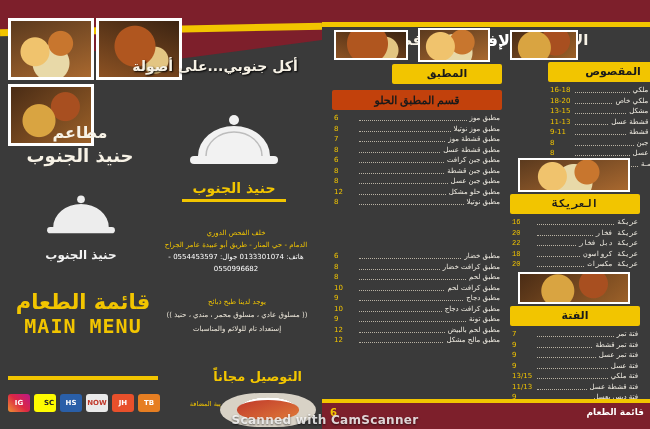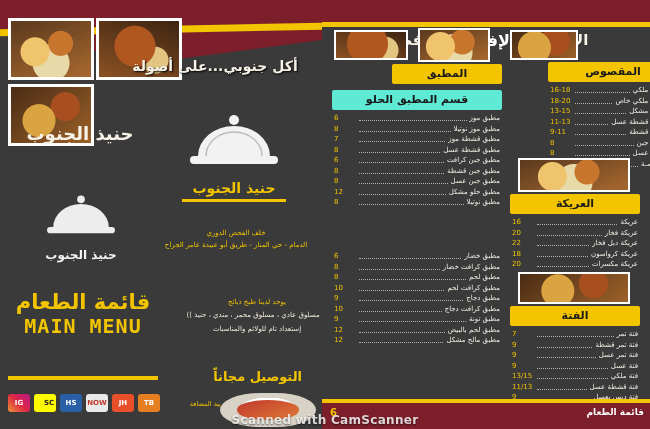--- a/index.html
+++ b/index.html
@@ -106,21 +106,21 @@
 
   .main-menu-block {
     position: absolute; left: 8px; top: 290px; width: 150px; text-align: center;
   }
   .mm-ar { color: #f2c500; font-size: 21px; font-weight: bold; direction: rtl; }
   .mm-en {
     color: #f2c500; font-size: 20px; font-weight: bold; letter-spacing: 1px;
     font-family: "DejaVu Sans Mono", monospace;
   }
   .notice {
-    position: absolute; left: 184px; top: 296px; width: 146px;
+    position: absolute; left: 164px; top: 296px; width: 146px;
     direction: rtl; text-align: center; color: #efe9dc; font-size: 7px;
     line-height: 1.9;
   }
   .notice .hl { color: #f2c500; }
 
   .delivery-bar {
     position: absolute; left: 8px; top: 368px; width: 300px; height: 20px;
   }
   .delivery-bar .txt {
     position: absolute; right: 6px; top: 1px; color: #f2c500;
@@ -241,20 +241,21 @@
     <div class="photo photo-2">
         <div class="food-b"></div>
       </div>
     <div class="photo photo-3">
         <div class="food-c"></div>
       </div>
 
     <div class="slogan">أكل جنوبي...على أصولة</div>
 
     <div class="rest-name">
+      <div class="l1">مطاعم</div>
       <div class="l2">حنيذ الجنوب</div>
     </div>
 
     <div class="logo-badge">
       <svg class="cloche" width="96" height="70" viewBox="0 0 96 70">
         <path d="M8 52 H88 a4 4 0 0 1 0 8 H8 a4 4 0 0 1 0-8 Z" fill="#f2f2f2"></path>
         <path d="M12 52 a36 30 0 0 1 72 0 Z" fill="#f2f2f2"></path>
         <circle cx="48" cy="16" r="5" fill="#f2f2f2"></circle>
         <path d="M20 52 a28 24 0 0 1 56 0" fill="none" stroke="#bdbdbd" stroke-width="1.5"></path>
       </svg>
@@ -267,20 +268,21 @@
         <path d="M8 52 H88 a4 4 0 0 1 0 8 H8 a4 4 0 0 1 0-8 Z" fill="#ededed"></path>
         <path d="M12 52 a36 30 0 0 1 72 0 Z" fill="#ededed"></path>
         <circle cx="48" cy="16" r="5" fill="#ededed"></circle>
       </svg>
       <div class="logo-word2">حنيذ الجنوب</div>
     </div>
 
     <div class="address">
       <div>خلف الفحص الدوري</div>
       <div>الدمام - حي المنار - طريق أبو عبيدة عامر الجراح</div>
+      <div class="phone">هاتف: 0133301074   جوال: 0554453597 - 0550996682</div>
     </div>
 
     <div class="main-menu-block">
       <div class="mm-ar">قائمة الطعام</div>
       <div class="mm-en">MAIN MENU</div>
     </div>
 
     <div class="notice">
       <div class="hl">يوجد لدينا طبخ ذبائح</div>
       <div>(( مسلوق عادي ، مسلوق محمر ، مندي ، حنيذ ))</div>
@@ -368,21 +370,21 @@
             <span class="nm">مـقـصـوصـة</span>
             <span class="dots"></span>
             <span class="pr">8</span>
           </div>
       </div>
     </div>
 
     <div class="thumb" style="left:196px; top:158px; width:112px; height:34px;">
       <div class="food-a" style="height:100%"></div>
     </div>
-    <div class="col" style="left:188px; top:194px; width:130px;">
+    <div class="col" style="left:188px; top:194px; width:130px;font-family:Liberation Mono, monospace;">
       <div class="sec-header">العريكة</div>
       <div class="rows">
         <div class="row">
             <span class="nm">عريكة</span>
             <span class="dots"></span>
             <span class="pr">16</span>
           </div>
         <div class="row">
             <span class="nm">عريكة فخار</span>
             <span class="dots"></span>
@@ -464,21 +466,21 @@
           </div>
 
       </div>
     </div>
 
     <div class="col" style="left:10px; top:64px; width:170px;">
       <div class="sec-header" style="width:110px; margin-left:auto;">المطبق</div>
     </div>
 
     <div class="col" style="left:10px; top:90px; width:170px;">
-      <div class="sec-header" style="background:#5eead4;">قسم المطبق الحلو</div>
+      <div class="sec-header" style="background:#c2410c;font-family:Liberation Serif, serif;">قسم المطبق الحلو</div>
       <div class="rows">
         <div class="row">
             <span class="nm">مطبق موز</span>
             <span class="dots"></span>
             <span class="pr">6</span>
           </div>
         <div class="row">
             <span class="nm">مطبق موز نوتيلا</span>
             <span class="dots"></span>
             <span class="pr">8</span>

